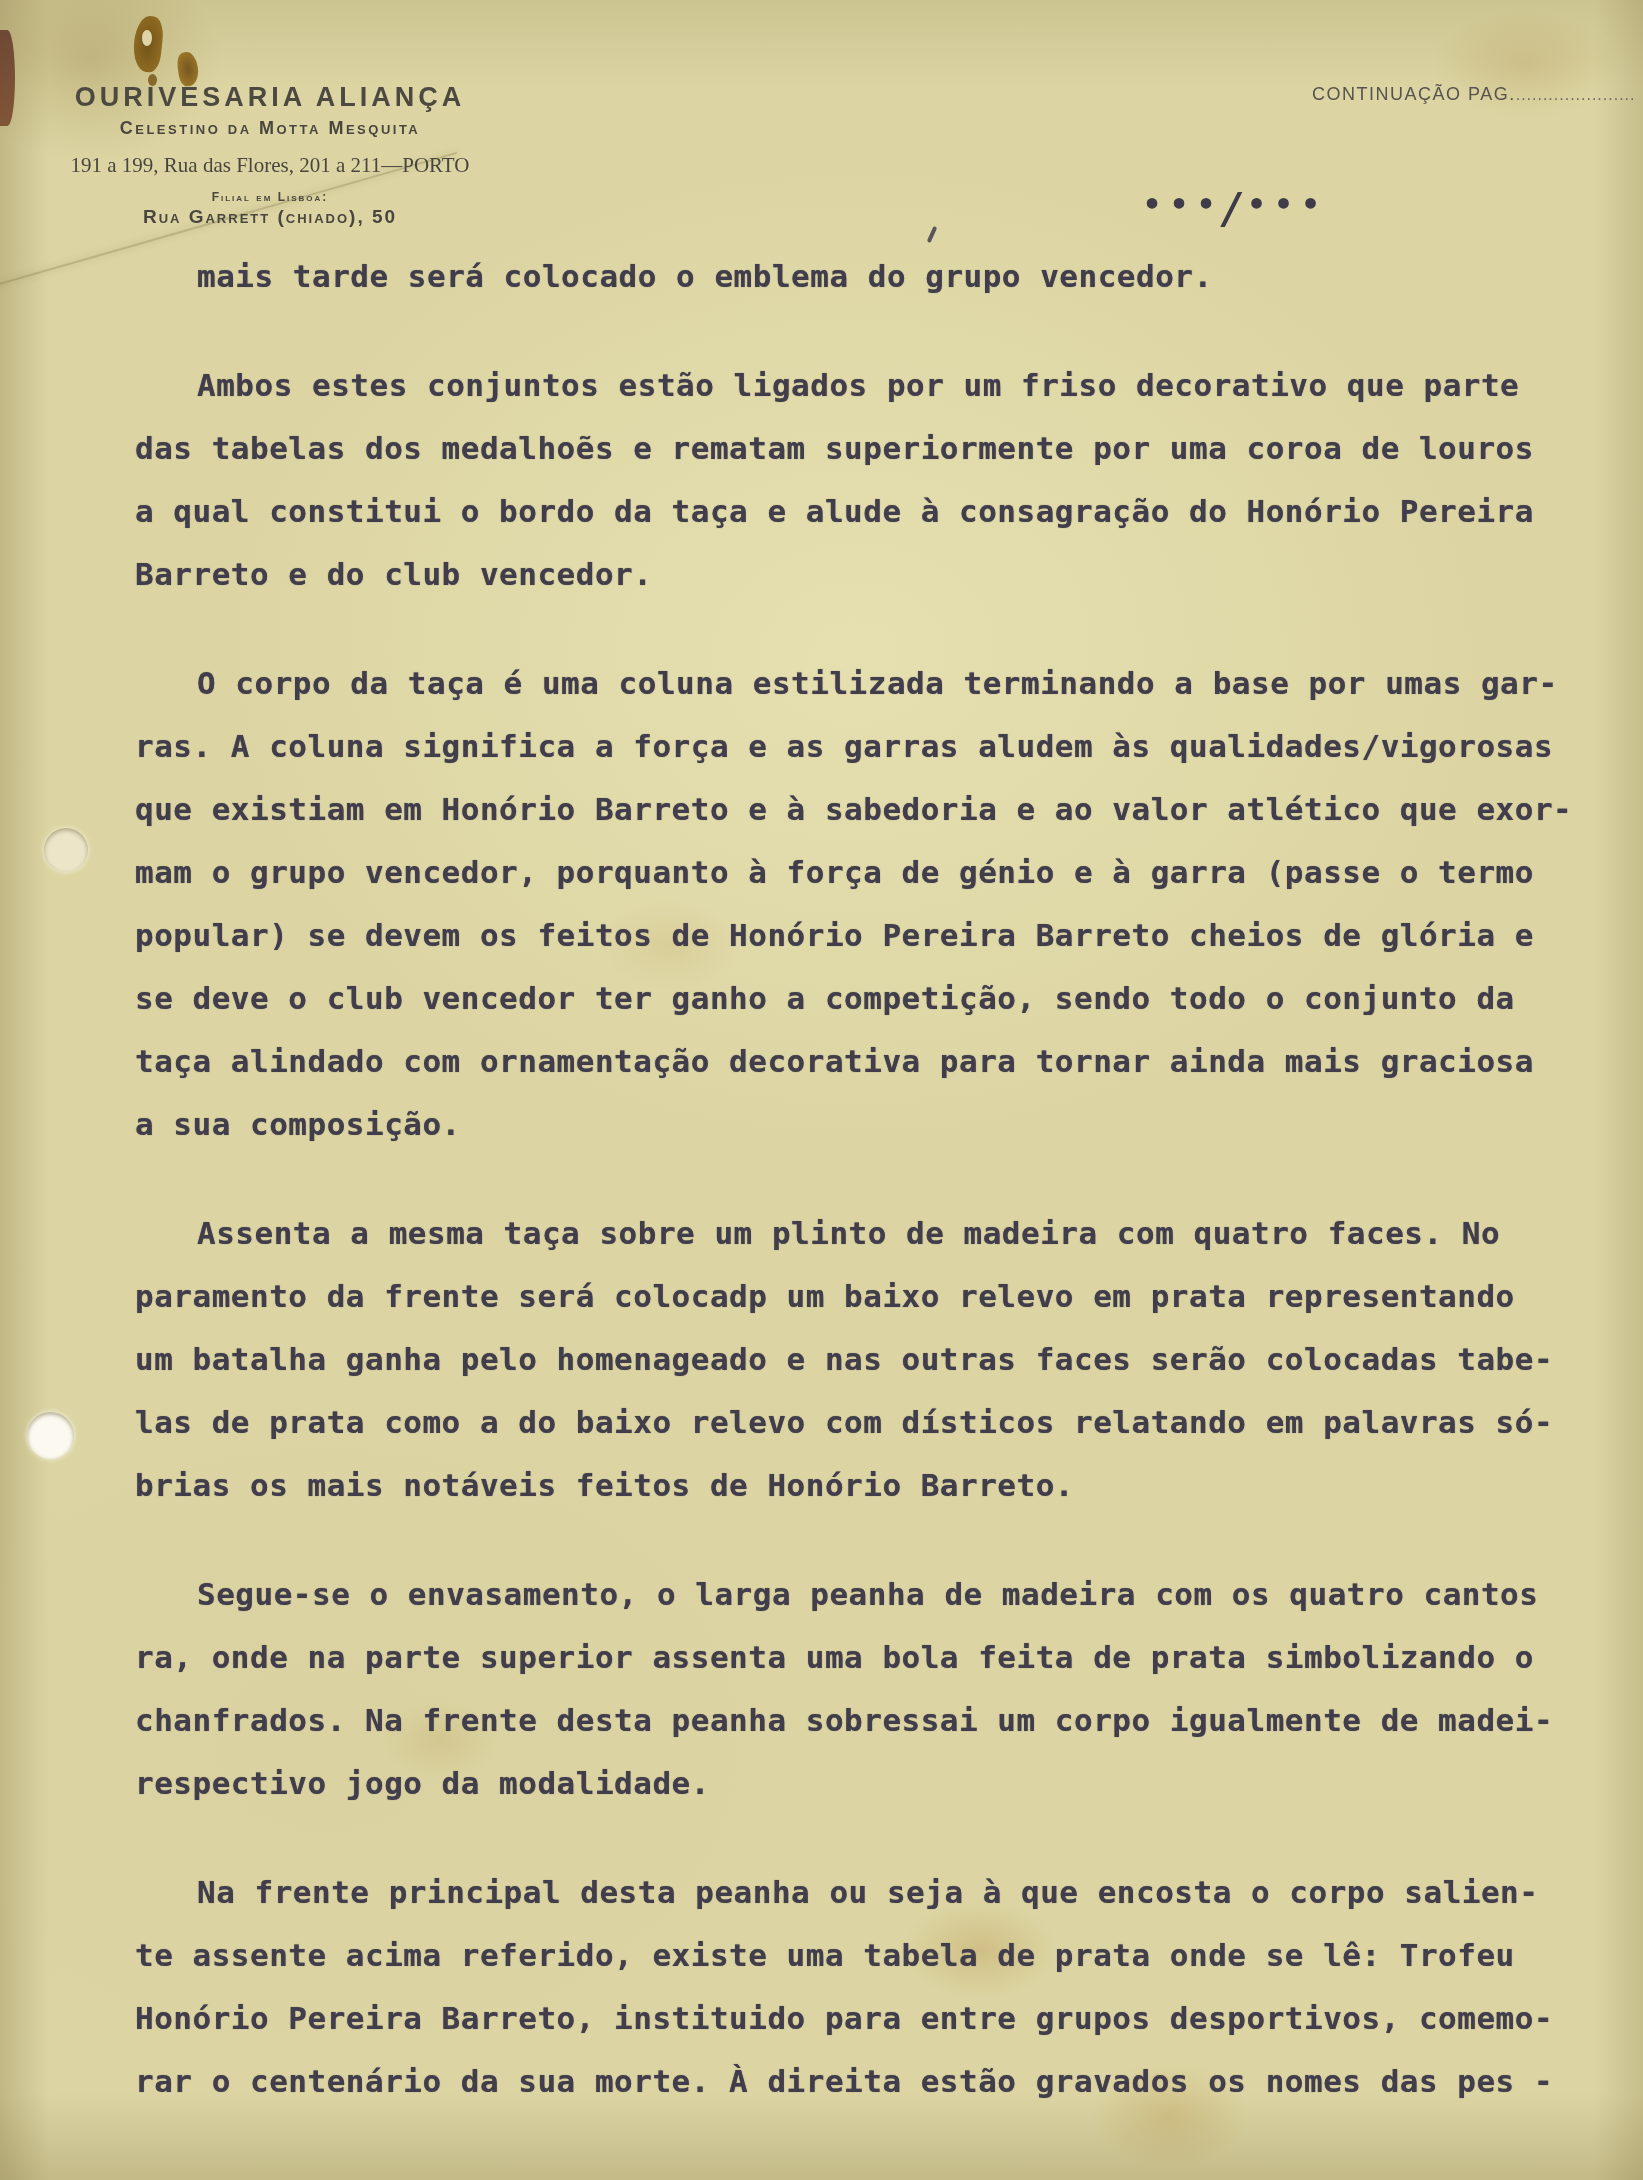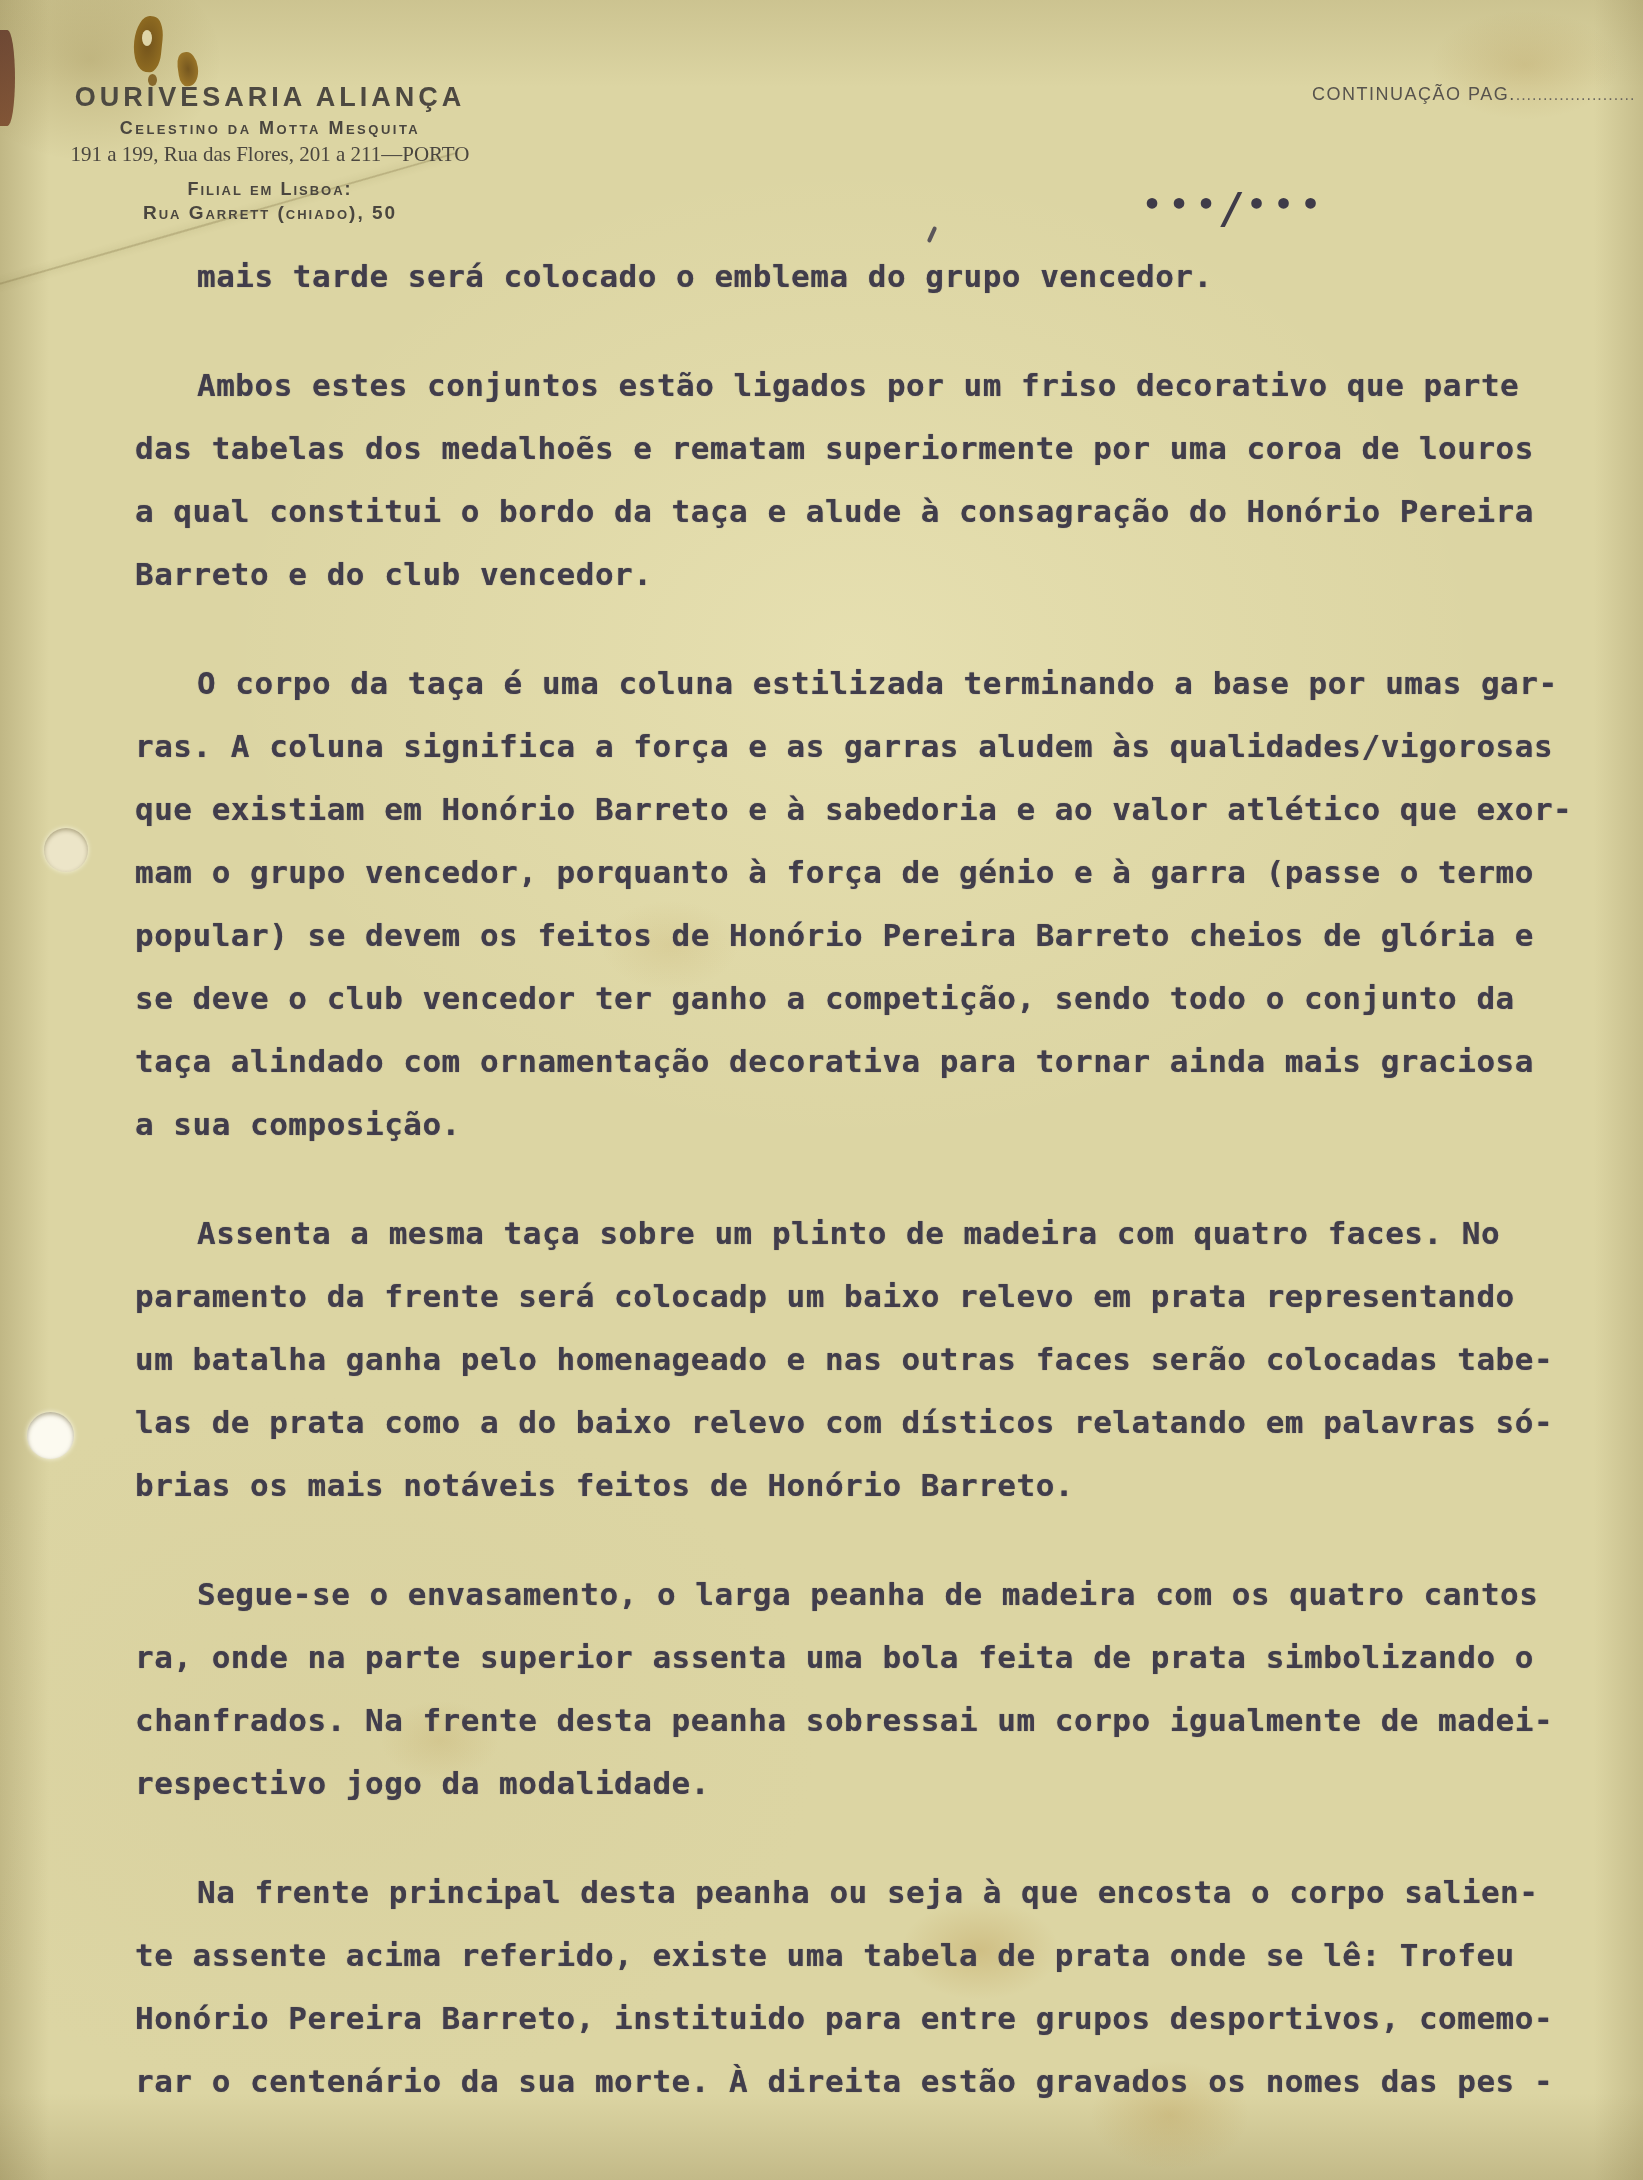--- a/index.html
+++ b/index.html
@@ -32,22 +32,22 @@
   .edge-mark { position: absolute; left: 0; top: 30px; width: 15px; height: 96px; background: linear-gradient(180deg,#5c3024,#713c22); border-radius: 0 60% 60% 0; opacity: 0.8; }
   .crease { position: absolute; left: -14px; top: 218px; width: 480px; height: 2px; background: rgba(112,100,52,0.30); box-shadow: 0 0 7px rgba(112,100,52,0.28); transform: rotate(-16deg); }
   .hole { position: absolute; border-radius: 50%; }
   .hole-1 { left: 44px; top: 828px; width: 44px; height: 44px; background: #ece5c8; box-shadow: inset 0 2px 4px rgba(95,85,40,0.45), 0 0 5px rgba(255,255,245,0.7); }
   .hole-2 { left: 27px; top: 1412px; width: 47px; height: 47px; background: #fcfaf0; box-shadow: inset 0 2px 4px rgba(95,85,40,0.5), 0 0 5px rgba(255,255,245,0.8); }
   .tick { position: absolute; left: 930px; top: 226px; width: 4px; height: 17px; background: #443f4d; border-radius: 2px; transform: rotate(24deg); opacity: 0.85; }
   
   .letterhead { position: absolute; left: 68px; top: 82px; width: 404px; text-align: center; color: #4a463f; }
   .lh-company { font-family: "Liberation Sans", sans-serif; font-weight: bold; font-size: 27px; letter-spacing: 4px; color: #4d4941; white-space: nowrap; }
   .lh-owner   { font-family: "Liberation Sans", sans-serif; font-variant: small-caps; font-weight: 600; font-size: 18px; letter-spacing: 2.5px; margin-top: 5px; white-space: nowrap; }
-  .lh-address { font-family: "Liberation Serif", serif; font-size: 21px; margin-top: 3px; white-space: nowrap; }
-  .lh-branch-label   { font-family: "Liberation Sans", sans-serif; font-variant: small-caps; font-weight: 600; font-size: 18px; letter-spacing: 2px; margin-top: 12px; white-space: nowrap; }
+  .lh-address { font-family: "Liberation Serif", serif; font-size: 21px; margin-top: 14px; white-space: nowrap; }
+  .lh-branch-label   { font-family: "Liberation Sans", sans-serif; font-variant: small-caps; font-weight: 600; font-size: 12px; letter-spacing: 2px; margin-top: 12px; white-space: nowrap; }
   .lh-branch-address { font-family: "Liberation Sans", sans-serif; font-variant: small-caps; font-weight: 600; font-size: 19px; letter-spacing: 2px; margin-top: 2px; white-space: nowrap; }
   
   .continuation { position: absolute; left: 1312px; top: 84px; font-family: "Liberation Sans", sans-serif; font-size: 18px; letter-spacing: 1.5px; color: #57534d; white-space: nowrap; }
   .cont-dots { letter-spacing: 1px; font-size: 16px; color: #6a665e; }
   .cont-mark { position: absolute; left: 1143px; top: 184px; color: #3f3b49; font-weight: bold; white-space: nowrap; }
   .cont-mark .dots { font-size: 30px; letter-spacing: 9px; vertical-align: 6px; }
   .cont-mark .slash { font-size: 42px; font-style: italic; vertical-align: -2px; margin: 0 2px 0 -4px; }
   
   .doc-body { position: absolute; left: 135px; top: 245px; width: 1460px; color: #413d4b; }
   .para { margin: 0 0 46px 0; }

